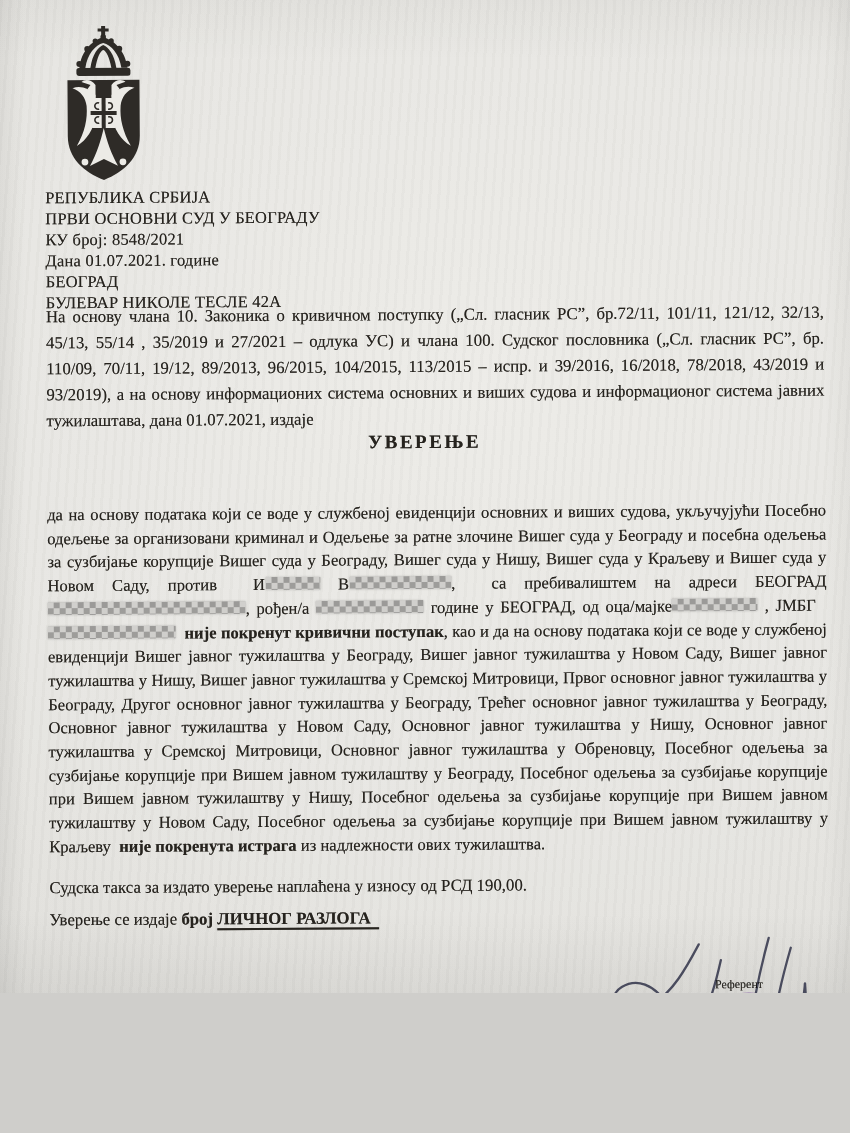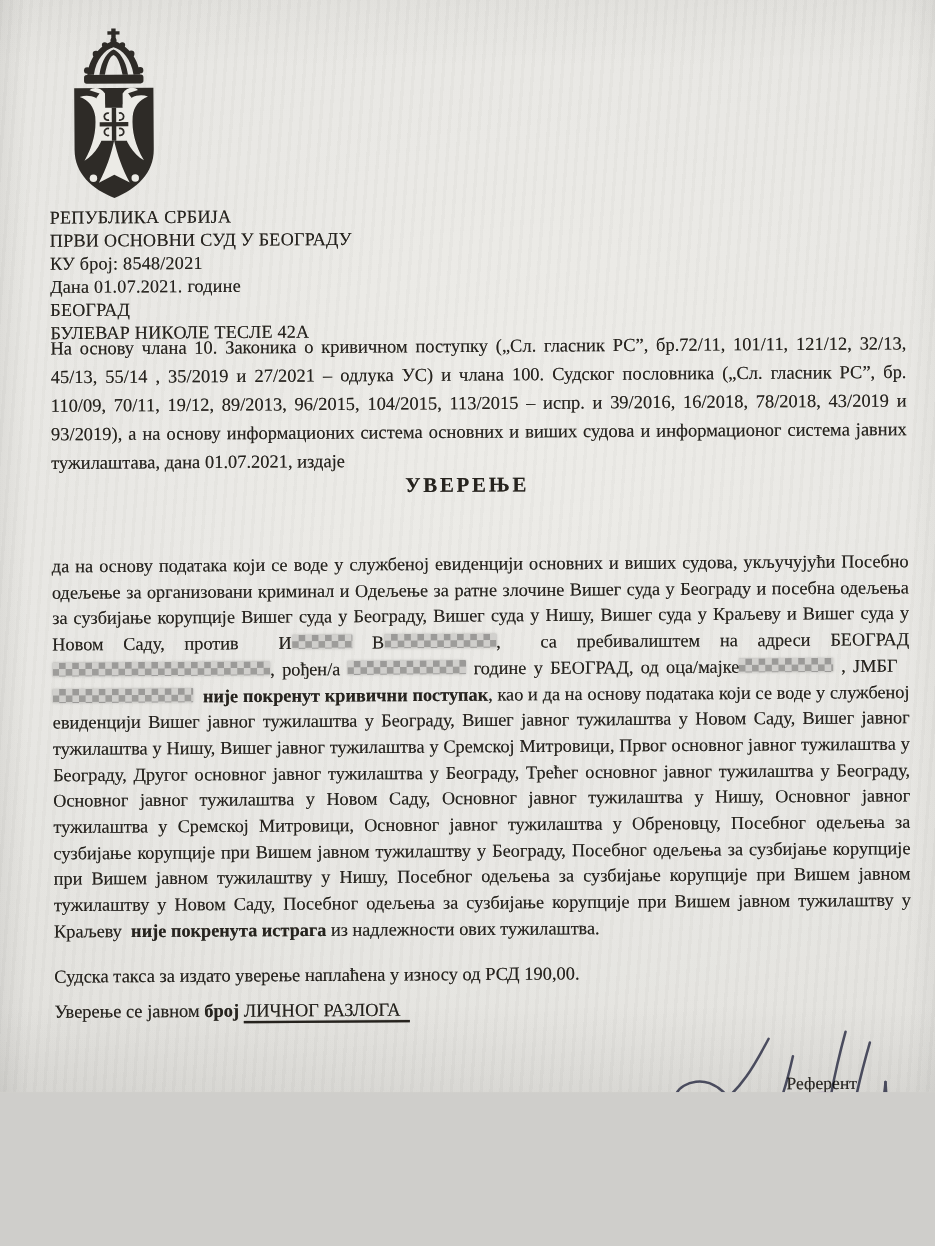--- a/index.html
+++ b/index.html
@@ -25,30 +25,30 @@
   .hdr{position:absolute;left:47px;top:186px;font-size:16.5px;line-height:20.9px;letter-spacing:.2px;white-space:nowrap;}
   
   .intro{position:absolute;left:47px;top:302px;width:778px;font-size:16.8px;line-height:26px;text-align:justify;}
   
   .title{position:absolute;left:0;top:431px;width:100%;text-align:center;font-weight:bold;font-size:19px;letter-spacing:2.5px;}
   
   .bodytext{position:absolute;left:47px;top:501px;width:779px;font-size:16.6px;line-height:23.7px;text-align:justify;}
   .fee{position:absolute;left:47px;top:876px;font-size:16.8px;}
   .purpose{position:absolute;left:47px;top:908px;font-size:16.8px;}
   .b{font-weight:bold;}
-  .bu{font-weight:normal;text-decoration:underline;text-underline-offset:4px;text-decoration-thickness:1.5px;}
+  .bu{font-weight:bold;text-decoration:underline;text-underline-offset:4px;text-decoration-thickness:1.5px;}
   .redact{
     display:inline-block;height:13px;border-radius:1px;
     background:
       repeating-conic-gradient(rgba(150,149,147,.85) 0% 25%, rgba(210,209,206,.9) 0% 50%) 0 0/12px 12px,
       repeating-linear-gradient(90deg,#c9c8c5 0 6px,#b8b7b4 6px 12px);
     box-shadow:0 0 2px rgba(120,120,118,.4);
   }
   
-  .sig-role{position:absolute;left:712px;top:979px;font-size:16px;color:#2c2a26;}
+  .sig-role{position:absolute;left:712px;top:979px;font-size:12px;color:#2c2a26;}
   .sig-name{position:absolute;left:668px;top:1026px;font-size:17px;color:#232019;margin-top:40px;}
   .stamp{position:absolute;left:670px;top:975px;width:152px;height:152px;mix-blend-mode:multiply;opacity:.88;}
   .signature{position:absolute;left:598px;top:930px;width:252px;height:150px;mix-blend-mode:multiply;}
 </style>
 </head>
 <body>
 
 <div class="page">
   <div class="content">
 
@@ -107,21 +107,21 @@
     </div>
 
     <div class="intro txt">На основу члана 10. Законика о кривичном поступку („Сл. гласник РС”, бр.72/11, 101/11, 121/12, 32/13, 45/13, 55/14 , 35/2019 и 27/2021 – одлука УС) и члана 100. Судског пословника („Сл. гласник РС”, бр. 110/09, 70/11, 19/12, 89/2013, 96/2015, 104/2015, 113/2015 – испр. и 39/2016, 16/2018, 78/2018, 43/2019 и 93/2019), а на основу информационих система основних и виших судова и информационог система јавних тужилаштава, дана 01.07.2021, издаје</div>
 
     <div class="title txt">УВЕРЕЊЕ</div>
 
     <div class="bodytext txt"><span>да на основу података који се воде у службеној евиденцији основних и виших судова, укључујући Посебно одељење за организовани криминал и Одељење за ратне злочине Вишег суда у Београду и посебна одељења за сузбијање корупције Вишег суда у Београду, Вишег суда у Нишу, Вишег суда у Краљеву и Вишег суда у Новом Саду, против &nbsp;И</span><span class="redact" style="width: 55px;"></span><span> В</span><span class="redact" style="width: 102px;"></span><span>, &nbsp;са пребивалиштем на адреси БЕОГРАД </span><span class="redact" style="width: 198px;"></span><span>, рођен/а </span><span class="redact" style="width: 108px;"></span><span> године у БЕОГРАД, од оца/мајке</span><span class="redact" style="width: 86px;"></span><span> , ЈМБГ &nbsp;</span><span class="redact" style="width: 128px;"></span><span> &nbsp;</span><span class="b">није покренут кривични поступак</span><span>, као и да на основу података који се воде у службеној евиденцији Вишег јавног тужилаштва у Београду, Вишег јавног тужилаштва у Новом Саду, Вишег јавног тужилаштва у Нишу, Вишег јавног тужилаштва у Сремској Митровици, Првог основног јавног тужилаштва у Београду, Другог основног јавног тужилаштва у Београду, Трећег основног јавног тужилаштва у Београду, Основног јавног тужилаштва у Новом Саду, Основног јавног тужилаштва у Нишу, Основног јавног тужилаштва у Сремској Митровици, Основног јавног тужилаштва у Обреновцу, Посебног одељења за сузбијање корупције при Вишем јавном тужилаштву у Београду, Посебног одељења за сузбијање корупције при Вишем јавном тужилаштву у Нишу, Посебног одељења за сузбијање корупције при Вишем јавном тужилаштву у Новом Саду, Посебног одељења за сузбијање корупције при Вишем јавном тужилаштву у Краљеву &nbsp;</span><span class="b">није покренута истрага</span><span> из надлежности ових тужилаштва.</span></div>
 
     <div class="fee txt">Судска такса за издато уверење наплаћена у износу од РСД 190,00.</div>
 
-    <div class="purpose txt"><span>Уверење се јавном </span><span class="b">број </span><span class="bu">ЛИЧНОГ РАЗЛОГА&nbsp;&nbsp;</span></div>
+    <div class="purpose txt"><span>Уверење се издаје </span><span class="b">број </span><span class="bu">ЛИЧНОГ РАЗЛОГА&nbsp;&nbsp;</span></div>
 
     <div class="sig-role txt">Референт</div>
     <div class="sig-name txt">Татјана Вишњић</div>
 
     <svg class="stamp" viewBox="0 0 200 200" aria-hidden="true">
       <g transform="rotate(-28 100 100)" fill="none" stroke="#7b4d9c">
         <circle cx="100" cy="100" r="73" stroke-width="2.4" opacity=".85"></circle>
         <circle cx="100" cy="100" r="68.5" stroke-width="1.1" opacity=".8"></circle>
         <circle cx="100" cy="100" r="40" stroke-width="1.1" opacity=".75"></circle>
         <defs>

